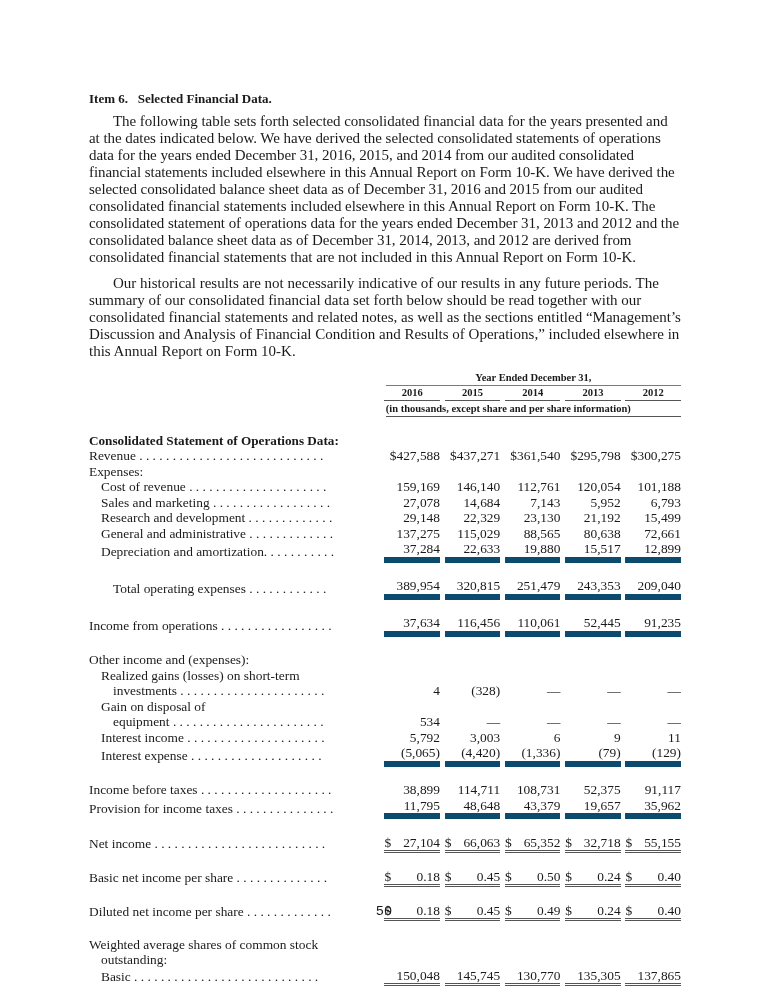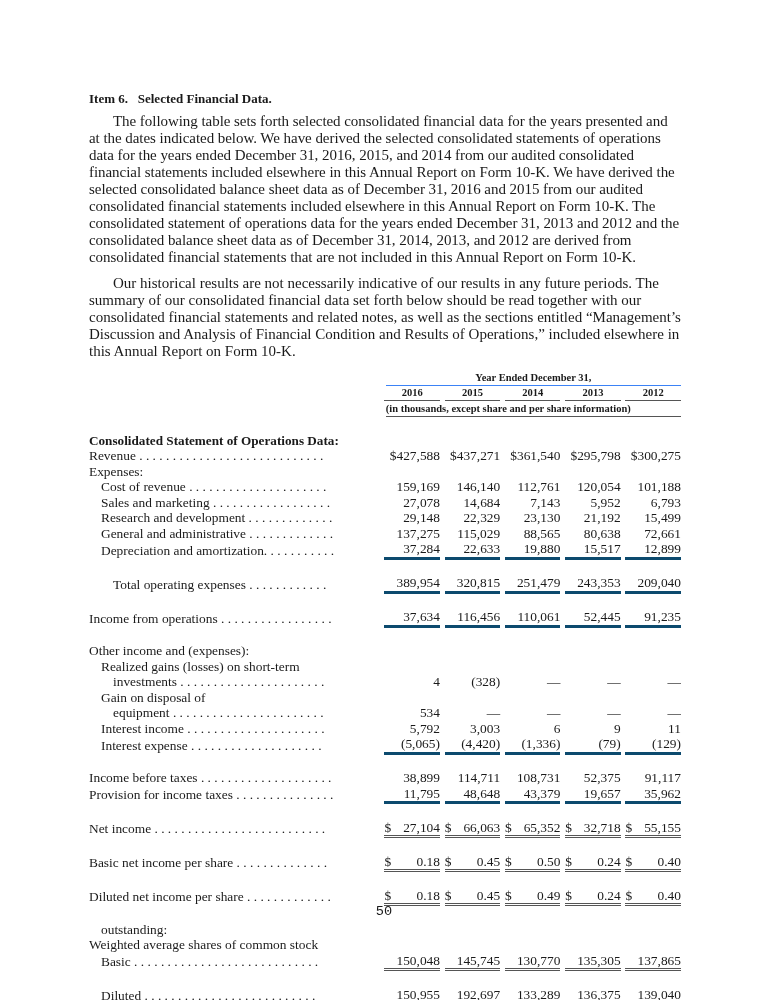--- a/index.html
+++ b/index.html
@@ -85,21 +85,21 @@
     }
     .section-title {
       font-weight: bold;
       font-size: 13.2px;
     }
     .ind1 { padding-left: 12px !important; }
     .ind2 { padding-left: 24px !important; }
     .dots::after {
       content: "";
     }
-    .ul-single { border-bottom: 3px solid #0c4a6e; }
+    .ul-single { border-bottom: 6px solid #0c4a6e; }
     .ul-double { border-bottom: 3px double #555; }
     .spacer td { height: 5px; line-height: 5px; }
     .page-number {
       position: absolute;
       left: 0;
       width: 768px;
       top: 903px;
       text-align: center;
       font-size: 13.6px;
       font-family: Liberation Mono, monospace;
@@ -518,25 +518,25 @@
             <div class="dwrap">
               <span>$</span>
               <span>0.40</span>
             </div>
           </td>
     </tr>
     <tr class="spacer">
           <td colspan="11"></td>
         </tr>
     <tr>
+      <td class="label">Weighted average shares of common stock</td>
+      <td colspan="10"></td>
+    </tr>
+    <tr>
       <td class="label ind1">outstanding:</td>
-      <td colspan="10"></td>
-    </tr>
-    <tr>
-      <td class="label">Weighted average shares of common stock</td>
       <td colspan="10"></td>
     </tr>
 
     <tr>
       <td class="label ind1"><span>Basic</span><span class="dots"> . . . . . . . . . . . . . . . . . . . . . . . . . . . .</span></td>
       <td class="gap"></td>
           <td class="num ul-double">150,048</td>
       <td class="gap"></td>
           <td class="num ul-double">145,745</td>
       <td class="gap"></td>

